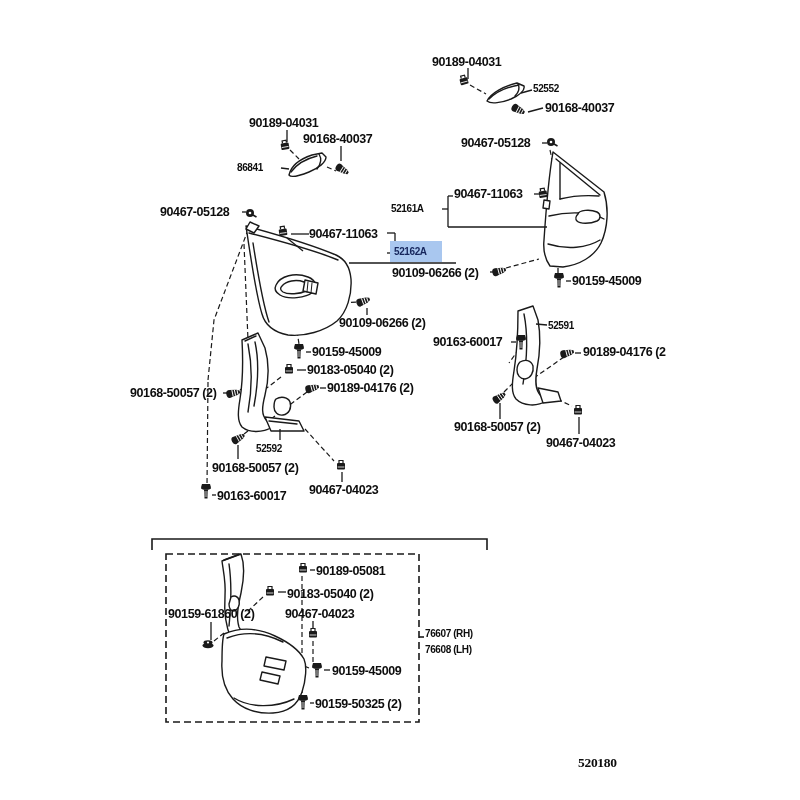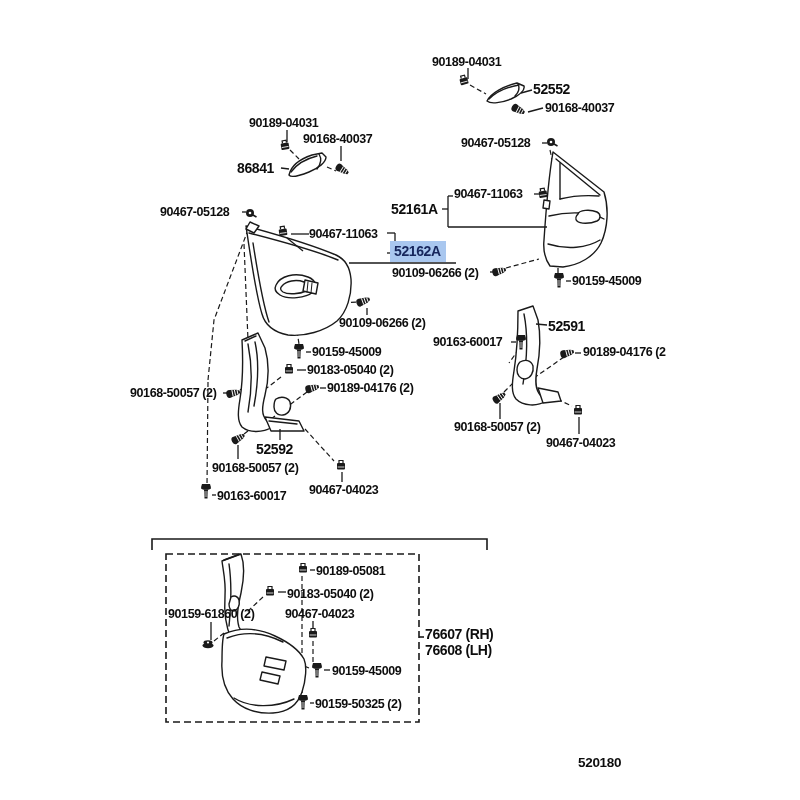--- a/index.html
+++ b/index.html
@@ -1,23 +1,23 @@
 <!DOCTYPE html>
 <html><head>
 <meta charset="utf-8">
 <style>
   html,body{margin:0;padding:0;background:#ffffff;}
   .stage{position:relative;width:800px;height:800px;background:#ffffff;overflow:hidden;
          font-family:"Liberation Sans","DejaVu Sans",sans-serif;}
   svg.art{position:absolute;left:0;top:0;}
   .lbl{position:absolute;font-size:12.5px;font-weight:bold;color:#0d0d0d;
        letter-spacing:-0.4px;white-space:nowrap;line-height:14px;}
-  .lbl.big{font-size:14px;letter-spacing:-0.4px;line-height:16px;}
-  .lbl.hl{background:#a9c7ef;color:#16265c;padding:2px 5px 2px 4px;line-height:17px;}
-  .figno{position:absolute;font-size:13.5px;font-weight:bold;color:#0d0d0d;letter-spacing:-0.3px;}
+  .lbl.big{font-size:10px;letter-spacing:-0.4px;line-height:16px;}
+  .lbl.hl{background:#a9c7ef;color:#16265c;padding:2px 15px 2px 4px;line-height:17px;}
+  .figno{position:absolute;font-size:13.5px;font-weight:bold;color:#0d0d0d;letter-spacing:-0.3px;font-family:Liberation Serif, serif;}
 </style>
 </head>
 <body>
 
 <div class="stage">
 
 <svg class="art" width="800" height="800" viewBox="0 0 800 800">
   <defs>
     <g id="icon-screw">
       <ellipse cx="-5" cy="0" rx="2.8" ry="4" fill="#1a1a1a"></ellipse>

